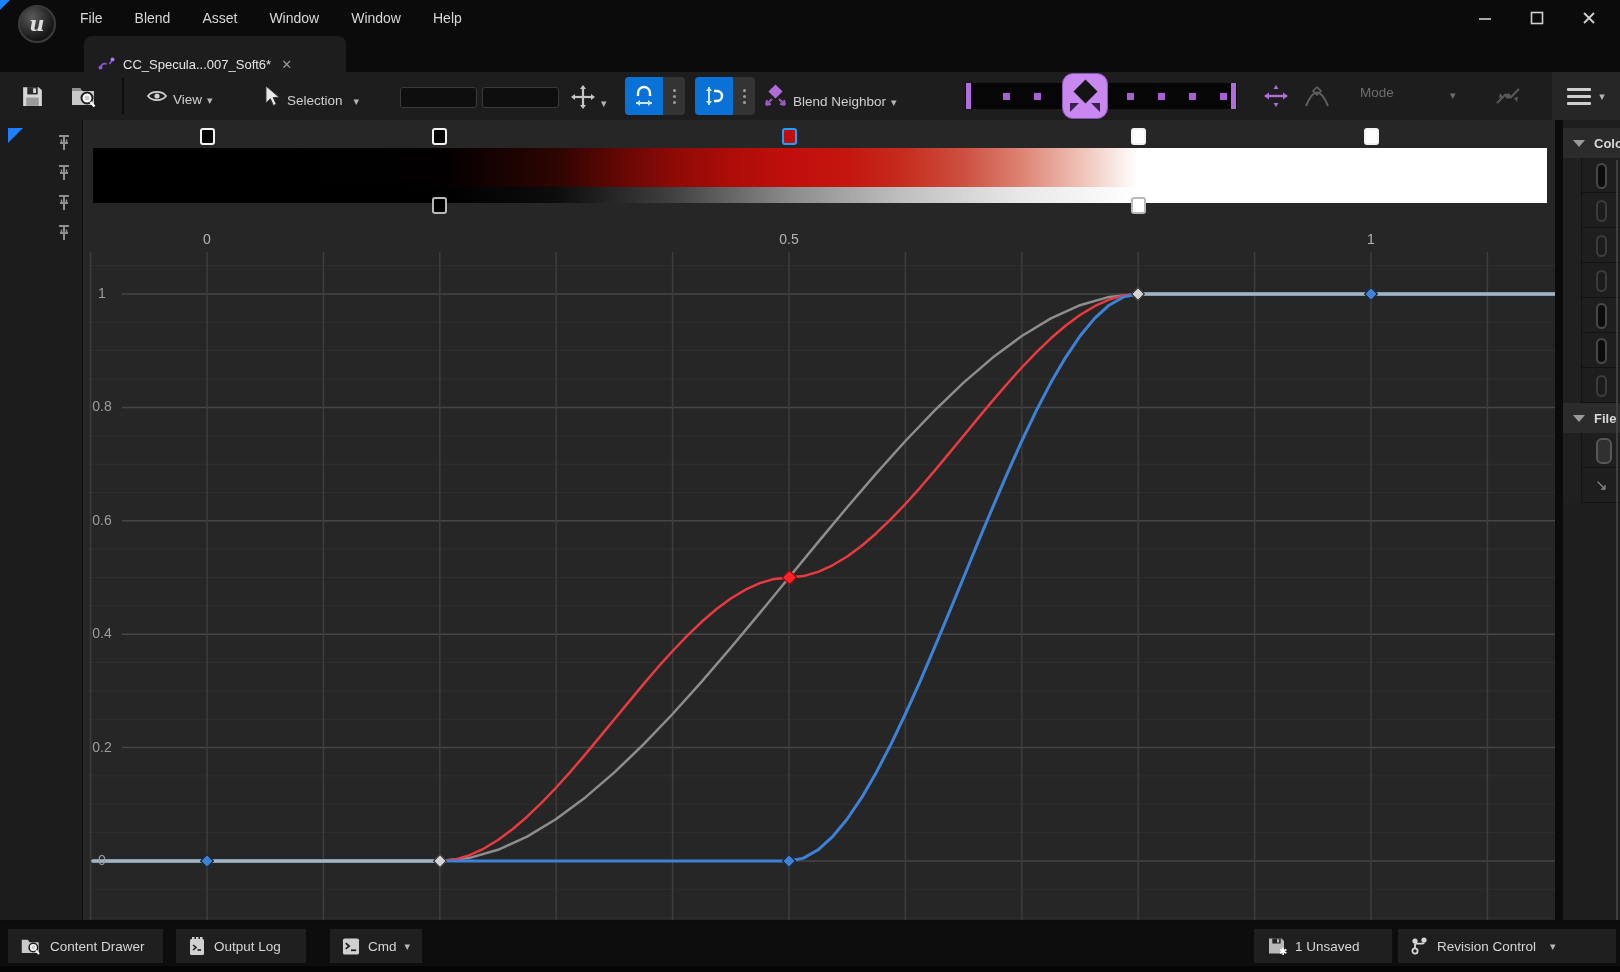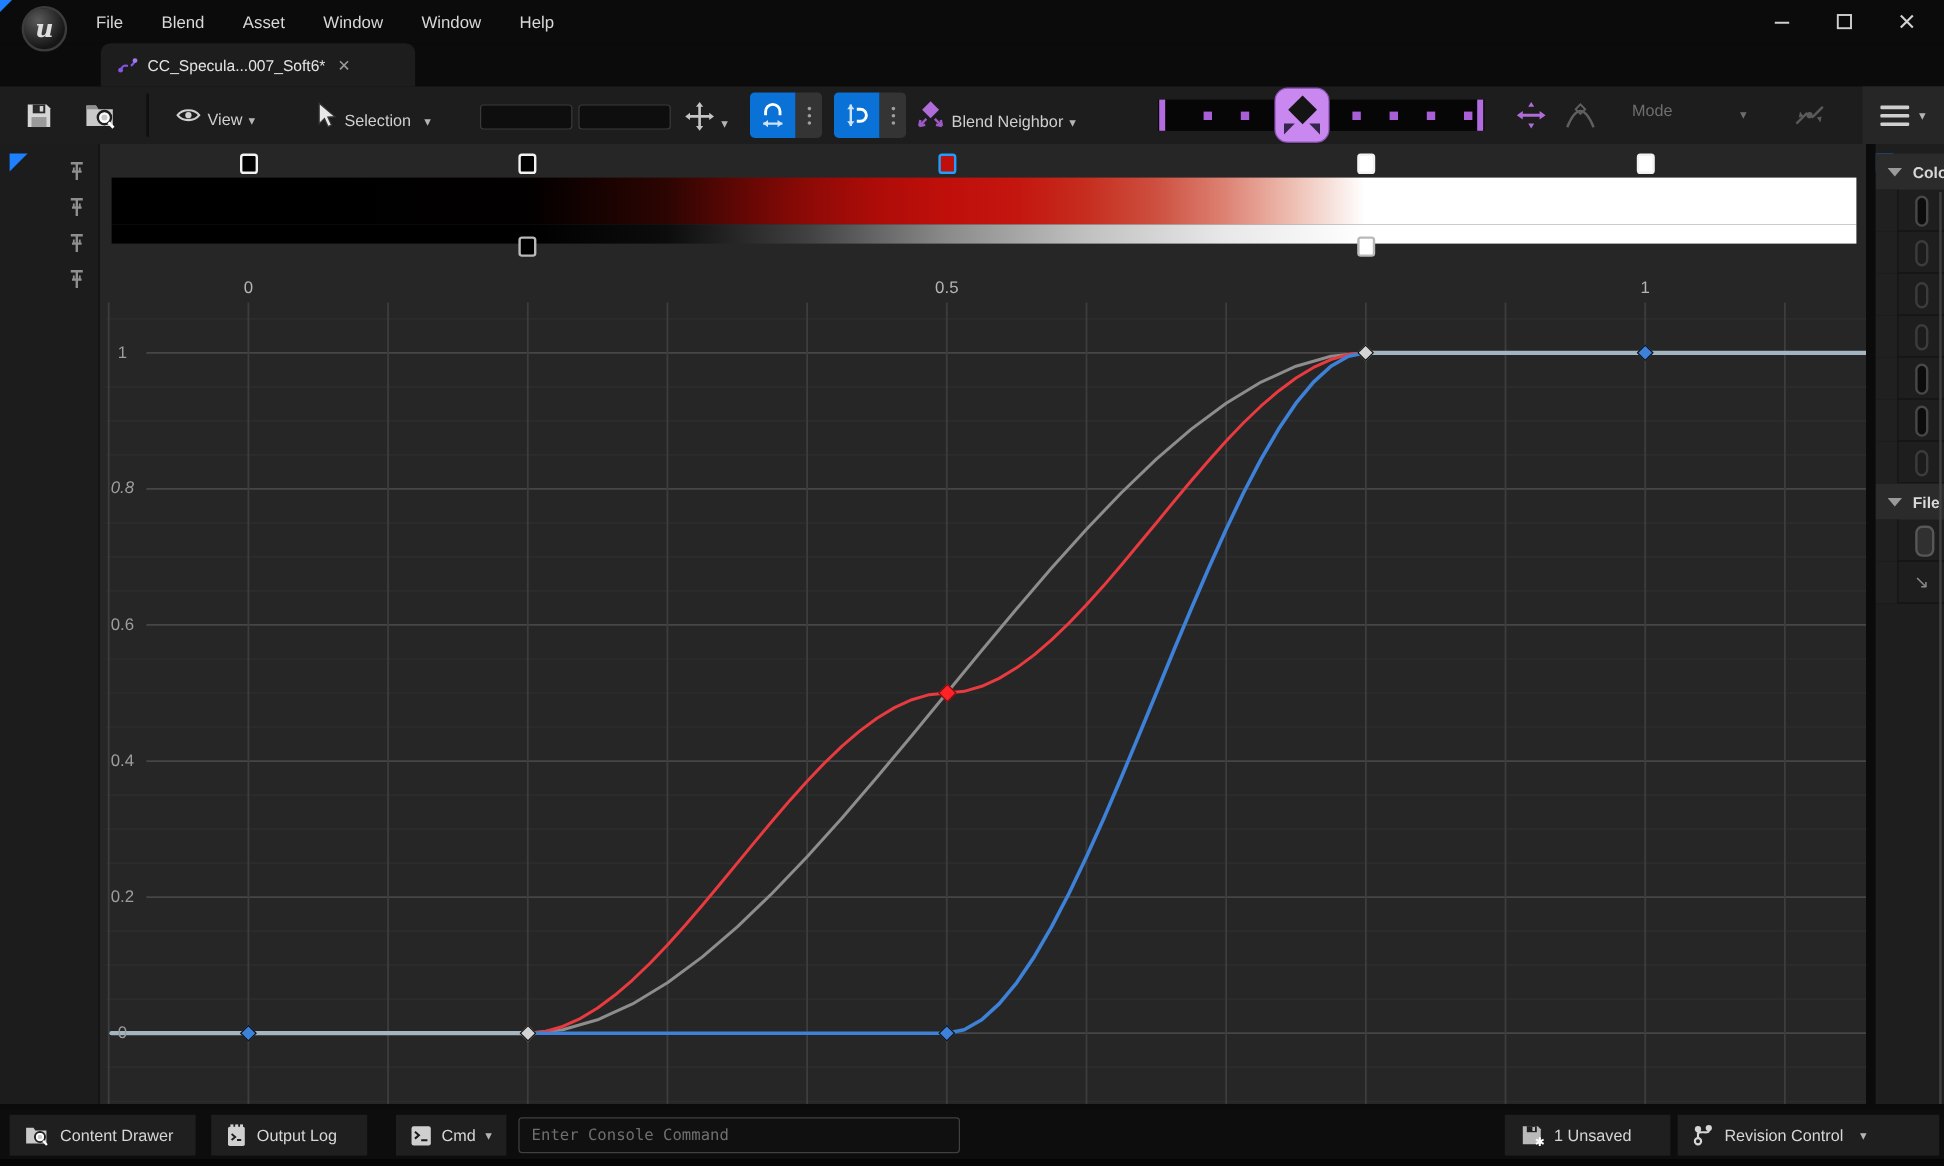--- a/index.html
+++ b/index.html
@@ -13,21 +13,21 @@
   #logo { left:18px; top:5px; width:38px; height:38px; border-radius:50%;
     background:radial-gradient(circle at 35% 30%, #5a5a5a, #161616 70%);
     border:2px solid #3c3c3c; z-index:30; display:flex; align-items:center; justify-content:center; }
   #logo span { font-family:"DejaVu Serif", serif; font-weight:bold; font-style:italic;
     font-size:21px; color:#dfdfdf; transform:translateY(-1px); }
   .winbtn { top:6px; width:26px; height:24px; color:#d0d0d0; font-size:15px;
     display:flex; align-items:center; justify-content:center; }
   
   #tabbar { left:0; top:36px; width:1620px; height:36px; background:#0b0b0b; }
   #tab { left:84px; top:0; width:262px; height:36px; background:#1d1d1d;
-    border-radius:8px 8px 0 0; display:flex; align-items:center; padding:0 10px 0 14px; }
+    border-radius:8px 8px 0 0; display:flex; align-items:flex-end; padding:0 10px 0 14px; }
   #tab .title { color:#e4e4e4; font-size:13px; margin:0 10px 0 8px; white-space:nowrap; }
   #tab .close { color:#9a9a9a; font-size:13px; }
   
   #toolbar { left:0; top:72px; width:1620px; height:48px; background:#1d1d1d; }
   .tbtext { color:#cfcfcf; font-size:13.5px; }
   .tbmuted { color:#6e6e6e; font-size:13.5px; }
   .chev { color:#b5b5b5; font-size:11px; }
   .vsep { top:6px; width:2px; height:36px; background:#0e0e0e; }
   .tbinput { top:15px; width:77px; height:21px; background:#0e0e0e;
     border:1px solid #3a3a3a; border-radius:3px; color:#ccc; font-size:12px; padding:0 6px; }
@@ -349,21 +349,21 @@
       <path d="M439.8 741.0 L454.4 739.6 L468.9 735.4 L483.5 728.8 L498.0 720.0 L512.5 709.2 L527.1 696.7 L541.7 682.7 L556.2 667.5 L570.8 651.3 L585.3 634.4 L599.9 616.9 L614.4 599.3 L629.0 581.6 L643.5 564.1 L658.0 547.2 L672.6 531.0 L687.1 515.8 L701.7 501.8 L716.3 489.3 L730.8 478.5 L745.4 469.7 L759.9 463.1 L774.4 458.9 L789.0 457.5 L789.0 457.5 L803.5 456.1 L818.1 451.9 L832.6 445.3 L847.2 436.5 L861.8 425.7 L876.3 413.2 L890.9 399.2 L905.4 384.0 L920.0 367.8 L934.5 350.9 L949.0 333.4 L963.6 315.8 L978.1 298.1 L992.7 280.6 L1007.3 263.7 L1021.8 247.5 L1036.3 232.3 L1050.9 218.3 L1065.5 205.8 L1080.0 195.0 L1094.6 186.2 L1109.1 179.6 L1123.7 175.4 L1138.2 174.0 " fill="none" stroke="#e93a40" stroke-width="2.5" stroke-linejoin="round" stroke-linecap="round"></path>
       <path d="M92.9 741.0 L97.7 741.0 L102.4 741.0 L107.2 741.0 L111.9 741.0 L116.7 741.0 L121.4 741.0 L126.2 741.0 L131.0 741.0 L135.7 741.0 L140.5 741.0 L145.2 741.0 L150.0 741.0 L154.7 741.0 L159.5 741.0 L164.2 741.0 L169.0 741.0 L173.7 741.0 L178.5 741.0 L183.2 741.0 L188.0 741.0 L192.7 741.0 L197.5 741.0 L202.2 741.0 L207.0 741.0 L207.0 741.0 L231.3 741.0 L255.5 741.0 L279.8 741.0 L304.0 741.0 L328.3 741.0 L352.5 741.0 L376.8 741.0 L401.0 741.0 L425.3 741.0 L449.5 741.0 L473.8 741.0 L498.0 741.0 L522.3 741.0 L546.5 741.0 L570.8 741.0 L595.0 741.0 L619.3 741.0 L643.5 741.0 L667.8 741.0 L692.0 741.0 L716.3 741.0 L740.5 741.0 L764.8 741.0 L789.0 741.0 L789.0 741.0 L803.5 738.1 L818.1 729.8 L832.6 716.6 L847.2 699.0 L861.8 677.4 L876.3 652.4 L890.9 624.4 L905.4 594.0 L920.0 561.6 L934.5 527.7 L949.0 492.9 L963.6 457.5 L978.1 422.1 L992.7 387.3 L1007.3 353.4 L1021.8 321.0 L1036.3 290.6 L1050.9 262.6 L1065.5 237.6 L1080.0 216.0 L1094.6 198.4 L1109.1 185.2 L1123.7 176.9 L1138.2 174.0 L1138.2 174.0 L1147.9 174.0 L1157.6 174.0 L1167.3 174.0 L1177.0 174.0 L1186.7 174.0 L1196.4 174.0 L1206.1 174.0 L1215.8 174.0 L1225.5 174.0 L1235.2 174.0 L1244.9 174.0 L1254.6 174.0 L1264.3 174.0 L1274.0 174.0 L1283.7 174.0 L1293.4 174.0 L1303.1 174.0 L1312.8 174.0 L1322.5 174.0 L1332.2 174.0 L1341.9 174.0 L1351.6 174.0 L1361.3 174.0 L1371.0 174.0 L1371.0 174.0 L1378.7 174.0 L1386.3 174.0 L1394.0 174.0 L1401.7 174.0 L1409.3 174.0 L1417.0 174.0 L1424.6 174.0 L1432.3 174.0 L1440.0 174.0 L1447.6 174.0 L1455.3 174.0 L1463.0 174.0 L1470.6 174.0 L1478.3 174.0 L1485.9 174.0 L1493.6 174.0 L1501.3 174.0 L1508.9 174.0 L1516.6 174.0 L1524.3 174.0 L1531.9 174.0 L1539.6 174.0 L1547.2 174.0 L1554.9 174.0 " fill="none" stroke="#3d82d8" stroke-width="3" stroke-linejoin="round" stroke-linecap="round"></path>
       <path d="M92.9 741.0 L107.4 741.0 L121.8 741.0 L136.3 741.0 L150.7 741.0 L165.2 741.0 L179.6 741.0 L194.1 741.0 L208.6 741.0 L223.0 741.0 L237.5 741.0 L251.9 741.0 L266.4 741.0 L280.8 741.0 L295.3 741.0 L309.7 741.0 L324.2 741.0 L338.6 741.0 L353.1 741.0 L367.5 741.0 L382.0 741.0 L396.4 741.0 L410.9 741.0 L425.3 741.0 L439.8 741.0 " fill="none" stroke="#a4b5c2" stroke-width="3.5" stroke-linejoin="round" stroke-linecap="round"></path>
       <path d="M1138.2 174.0 L1155.6 174.0 L1172.9 174.0 L1190.3 174.0 L1207.7 174.0 L1225.0 174.0 L1242.4 174.0 L1259.7 174.0 L1277.1 174.0 L1294.5 174.0 L1311.8 174.0 L1329.2 174.0 L1346.6 174.0 L1363.9 174.0 L1381.3 174.0 L1398.6 174.0 L1416.0 174.0 L1433.4 174.0 L1450.7 174.0 L1468.1 174.0 L1485.5 174.0 L1502.8 174.0 L1520.2 174.0 L1537.5 174.0 L1554.9 174.0 " fill="none" stroke="#a4b5c2" stroke-width="3.5" stroke-linejoin="round" stroke-linecap="round"></path>
     </svg>
   <div id="labels">
       <div class="abs rlabel" style="left: 187px; top: 111px;">0</div>
       <div class="abs rlabel" style="left: 769px; top: 111px;">0.5</div>
       <div class="abs rlabel" style="left: 1351px; top: 111px;">1</div>
       <div class="abs ylabel" style="left: 88px; top: 165px;">1</div>
-      <div class="abs ylabel" style="left: 88px; top: 278.4px; font-style: italic;">0.8</div>
+      <div class="abs ylabel" style="left: 88px; top: 278.4px;">0.8</div>
       <div class="abs ylabel" style="left: 88px; top: 391.8px;">0.6</div>
       <div class="abs ylabel" style="left: 88px; top: 505.2px;">0.4</div>
       <div class="abs ylabel" style="left: 88px; top: 618.6px;">0.2</div>
       <div class="abs ylabel" style="left: 88px; top: 732px;">0</div>
     </div>
   <div id="ckeys">
       <div class="abs ckey" style="left: 202px; top: 736px; width: 10px; height: 10px; background: rgb(61, 130, 216);"></div>
       <div class="abs ckey" style="left: 784px; top: 736px; width: 10px; height: 10px; background: rgb(61, 130, 216);"></div>
       <div class="abs ckey" style="left: 1366px; top: 169px; width: 10px; height: 10px; background: rgb(61, 130, 216);"></div>
       <div class="abs ckey" style="left: 434.8px; top: 736px; width: 10px; height: 10px; background: rgb(212, 212, 212);"></div>
@@ -446,21 +446,20 @@
   </div>
   <div class="abs sbtn" style="left:330px;width:92px">
     <svg width="19" height="19" viewBox="0 0 19 19">
       <rect x="1" y="1" width="17" height="17" rx="2" fill="#cfcfcf"></rect>
       <path d="M4 6 l3.5 3 -3.5 3" fill="none" stroke="#1b1b1b" stroke-width="1.8"></path>
       <line x1="9.5" y1="13.5" x2="15" y2="13.5" stroke="#1b1b1b" stroke-width="1.8"></line>
     </svg>
     <span>Cmd</span>
     <span class="chev">▾</span>
   </div>
-  <input id="console" class="abs" placeholder="Enter Console Command" style="">
   <div class="abs sbtn" style="left:1254px;width:138px">
     <svg width="21" height="20" viewBox="0 0 24 24">
       <path d="M3 3 h15 l3 3 v15 h-18 z" fill="#b9b9b9"></path>
         <rect x="7" y="3" width="10" height="6" fill="#1f1f1f"></rect>
       <rect x="12.6" y="3.8" width="2.6" height="4" fill="#b9b9b9"></rect>
       <text x="15" y="23" font-size="12" fill="#ffffff" font-family="Liberation Sans, sans-serif">✱</text>
     </svg>
     <span>1 Unsaved</span>
   </div>
   <div class="abs sbtn" style="left:1398px;width:218px">

